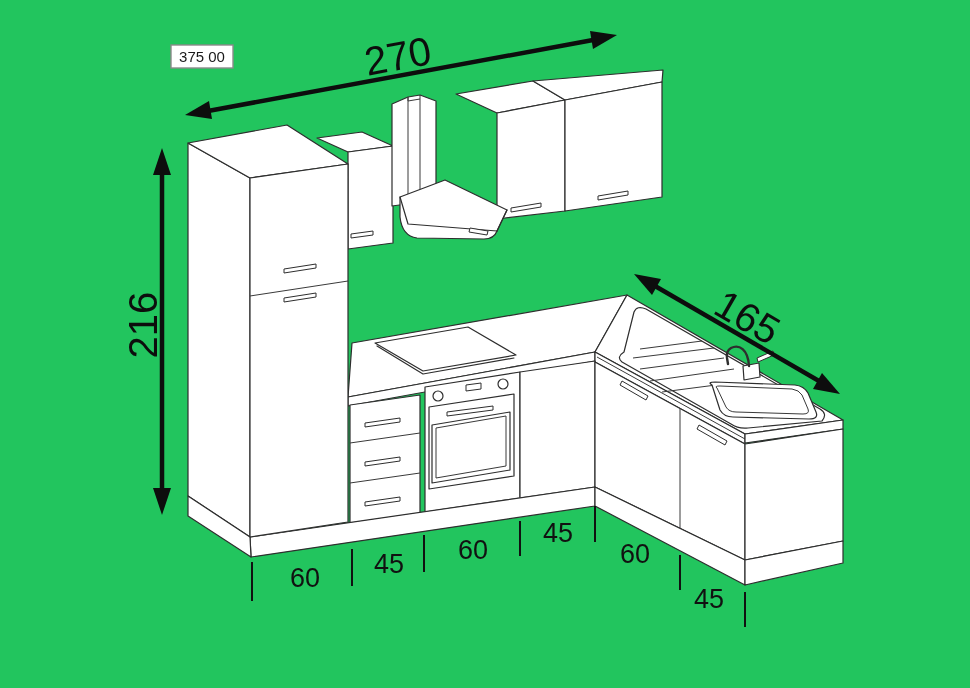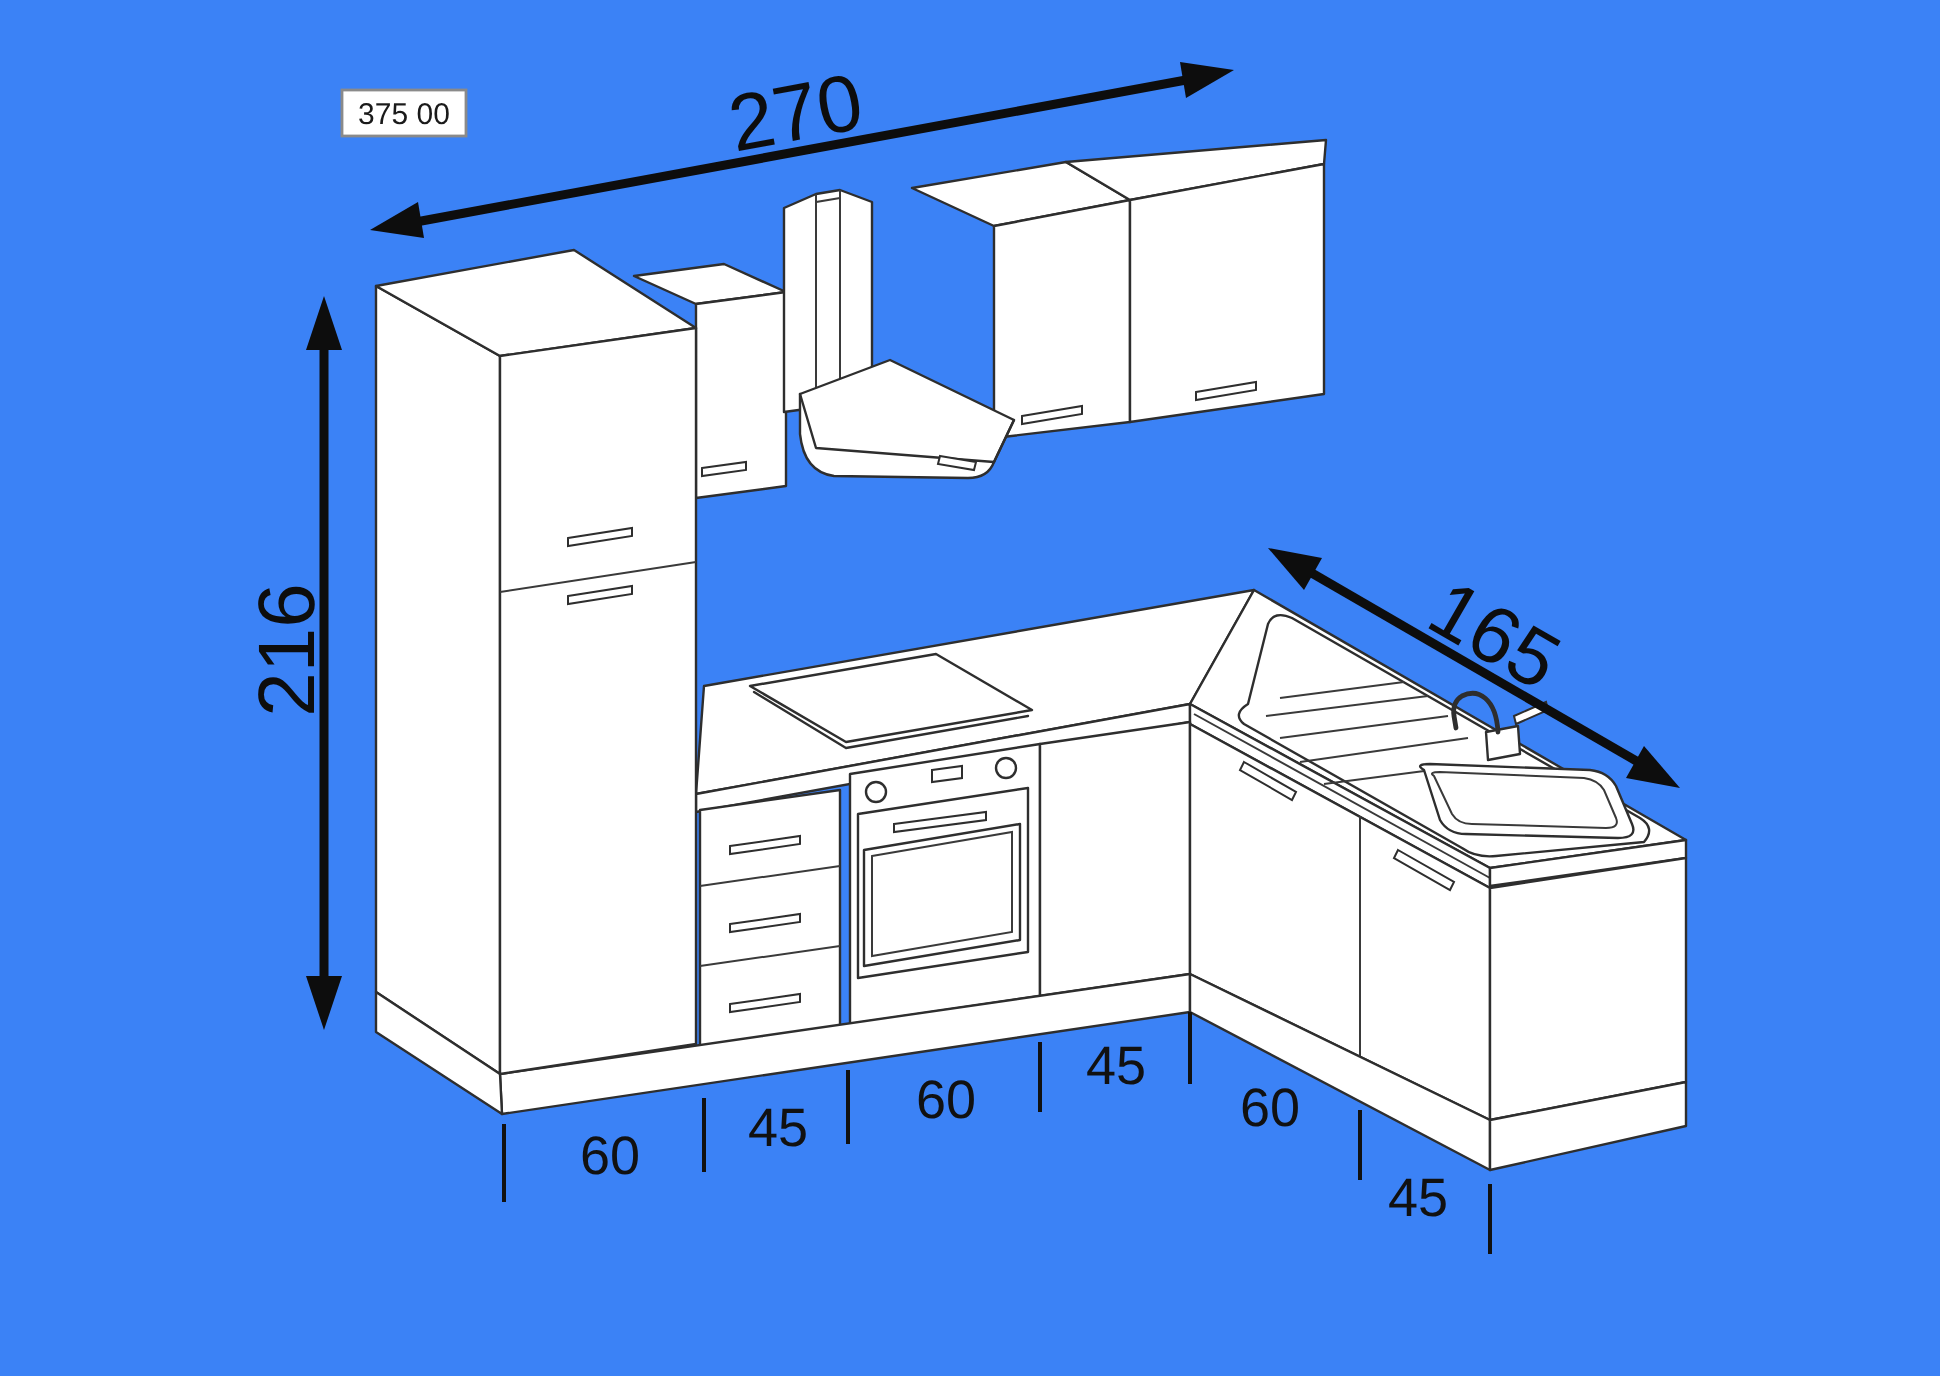--- a/index.html
+++ b/index.html
@@ -1,16 +1,16 @@
 <!DOCTYPE html>
 <html><head>
 <meta charset="utf-8">
 <style>
   html,body{margin:0;padding:0;background:#ffffff;}
-  .stage{width:970px;height:688px;position:relative;background:#3b82f6;overflow:hidden;
+  .stage{width:970px;height:688px;position:relative;background:#22c55e;overflow:hidden;
          font-family:"Liberation Sans", sans-serif;}
   svg{display:block;}
   .part{fill:#ffffff;stroke:#2e2e2e;stroke-width:1.2;stroke-linejoin:round;}
   .edge{fill:none;stroke:#2e2e2e;stroke-width:1.2;stroke-linejoin:round;stroke-linecap:round;}
   .thin{fill:none;stroke:#3a3a3a;stroke-width:1;}
   .handle{fill:#ffffff;stroke:#2e2e2e;stroke-width:1;}
   .knob{fill:#ffffff;stroke:#2e2e2e;stroke-width:1.2;}
   .dim-line{stroke:#0d0d0d;stroke-width:4.5;fill:none;}
   .dim-head{fill:#0d0d0d;stroke:none;}
   .dim-text{fill:#0d0d0d;font-size:40px;}

